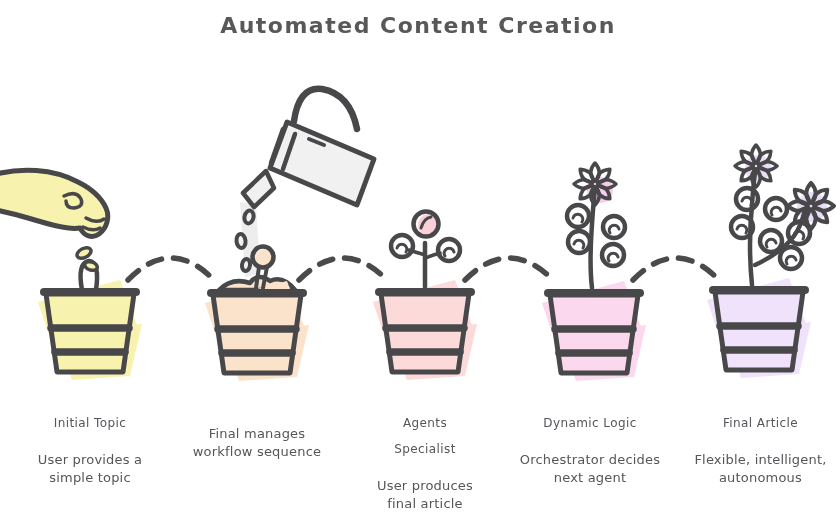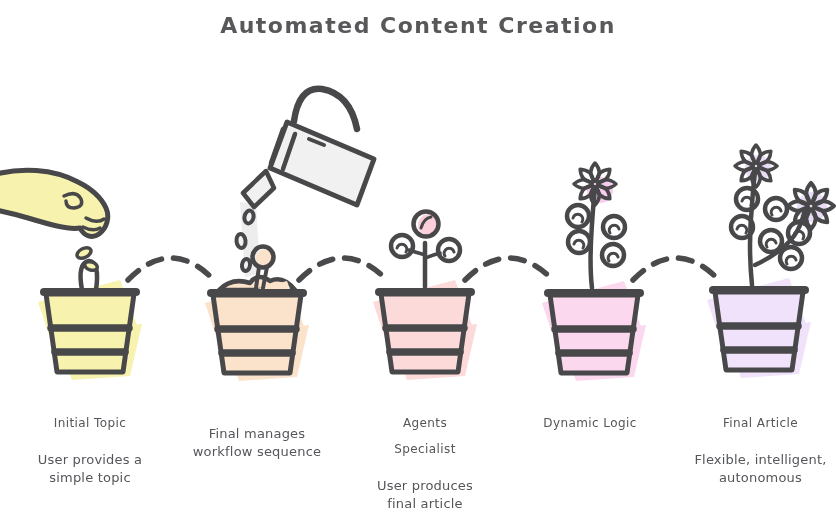--- a/index.html
+++ b/index.html
@@ -159,20 +159,24 @@
       <div>User produces</div>
       <div>final article</div>
     </div>
   </div>
 
   <div class="stage" style="left:496px;width:188px">
     <div class="stage-label">
       <div>Dynamic Logic</div>
 
     </div>
+    <div class="stage-desc">
+      <div>Orchestrator decides</div>
+      <div>next agent</div>
+    </div>
   </div>
 
   <div class="stage" style="left:668px;width:185px">
     <div class="stage-label">
       <div>Final Article</div>
 
     </div>
     <div class="stage-desc">
       <div>Flexible, intelligent,</div>
       <div>autonomous</div>

